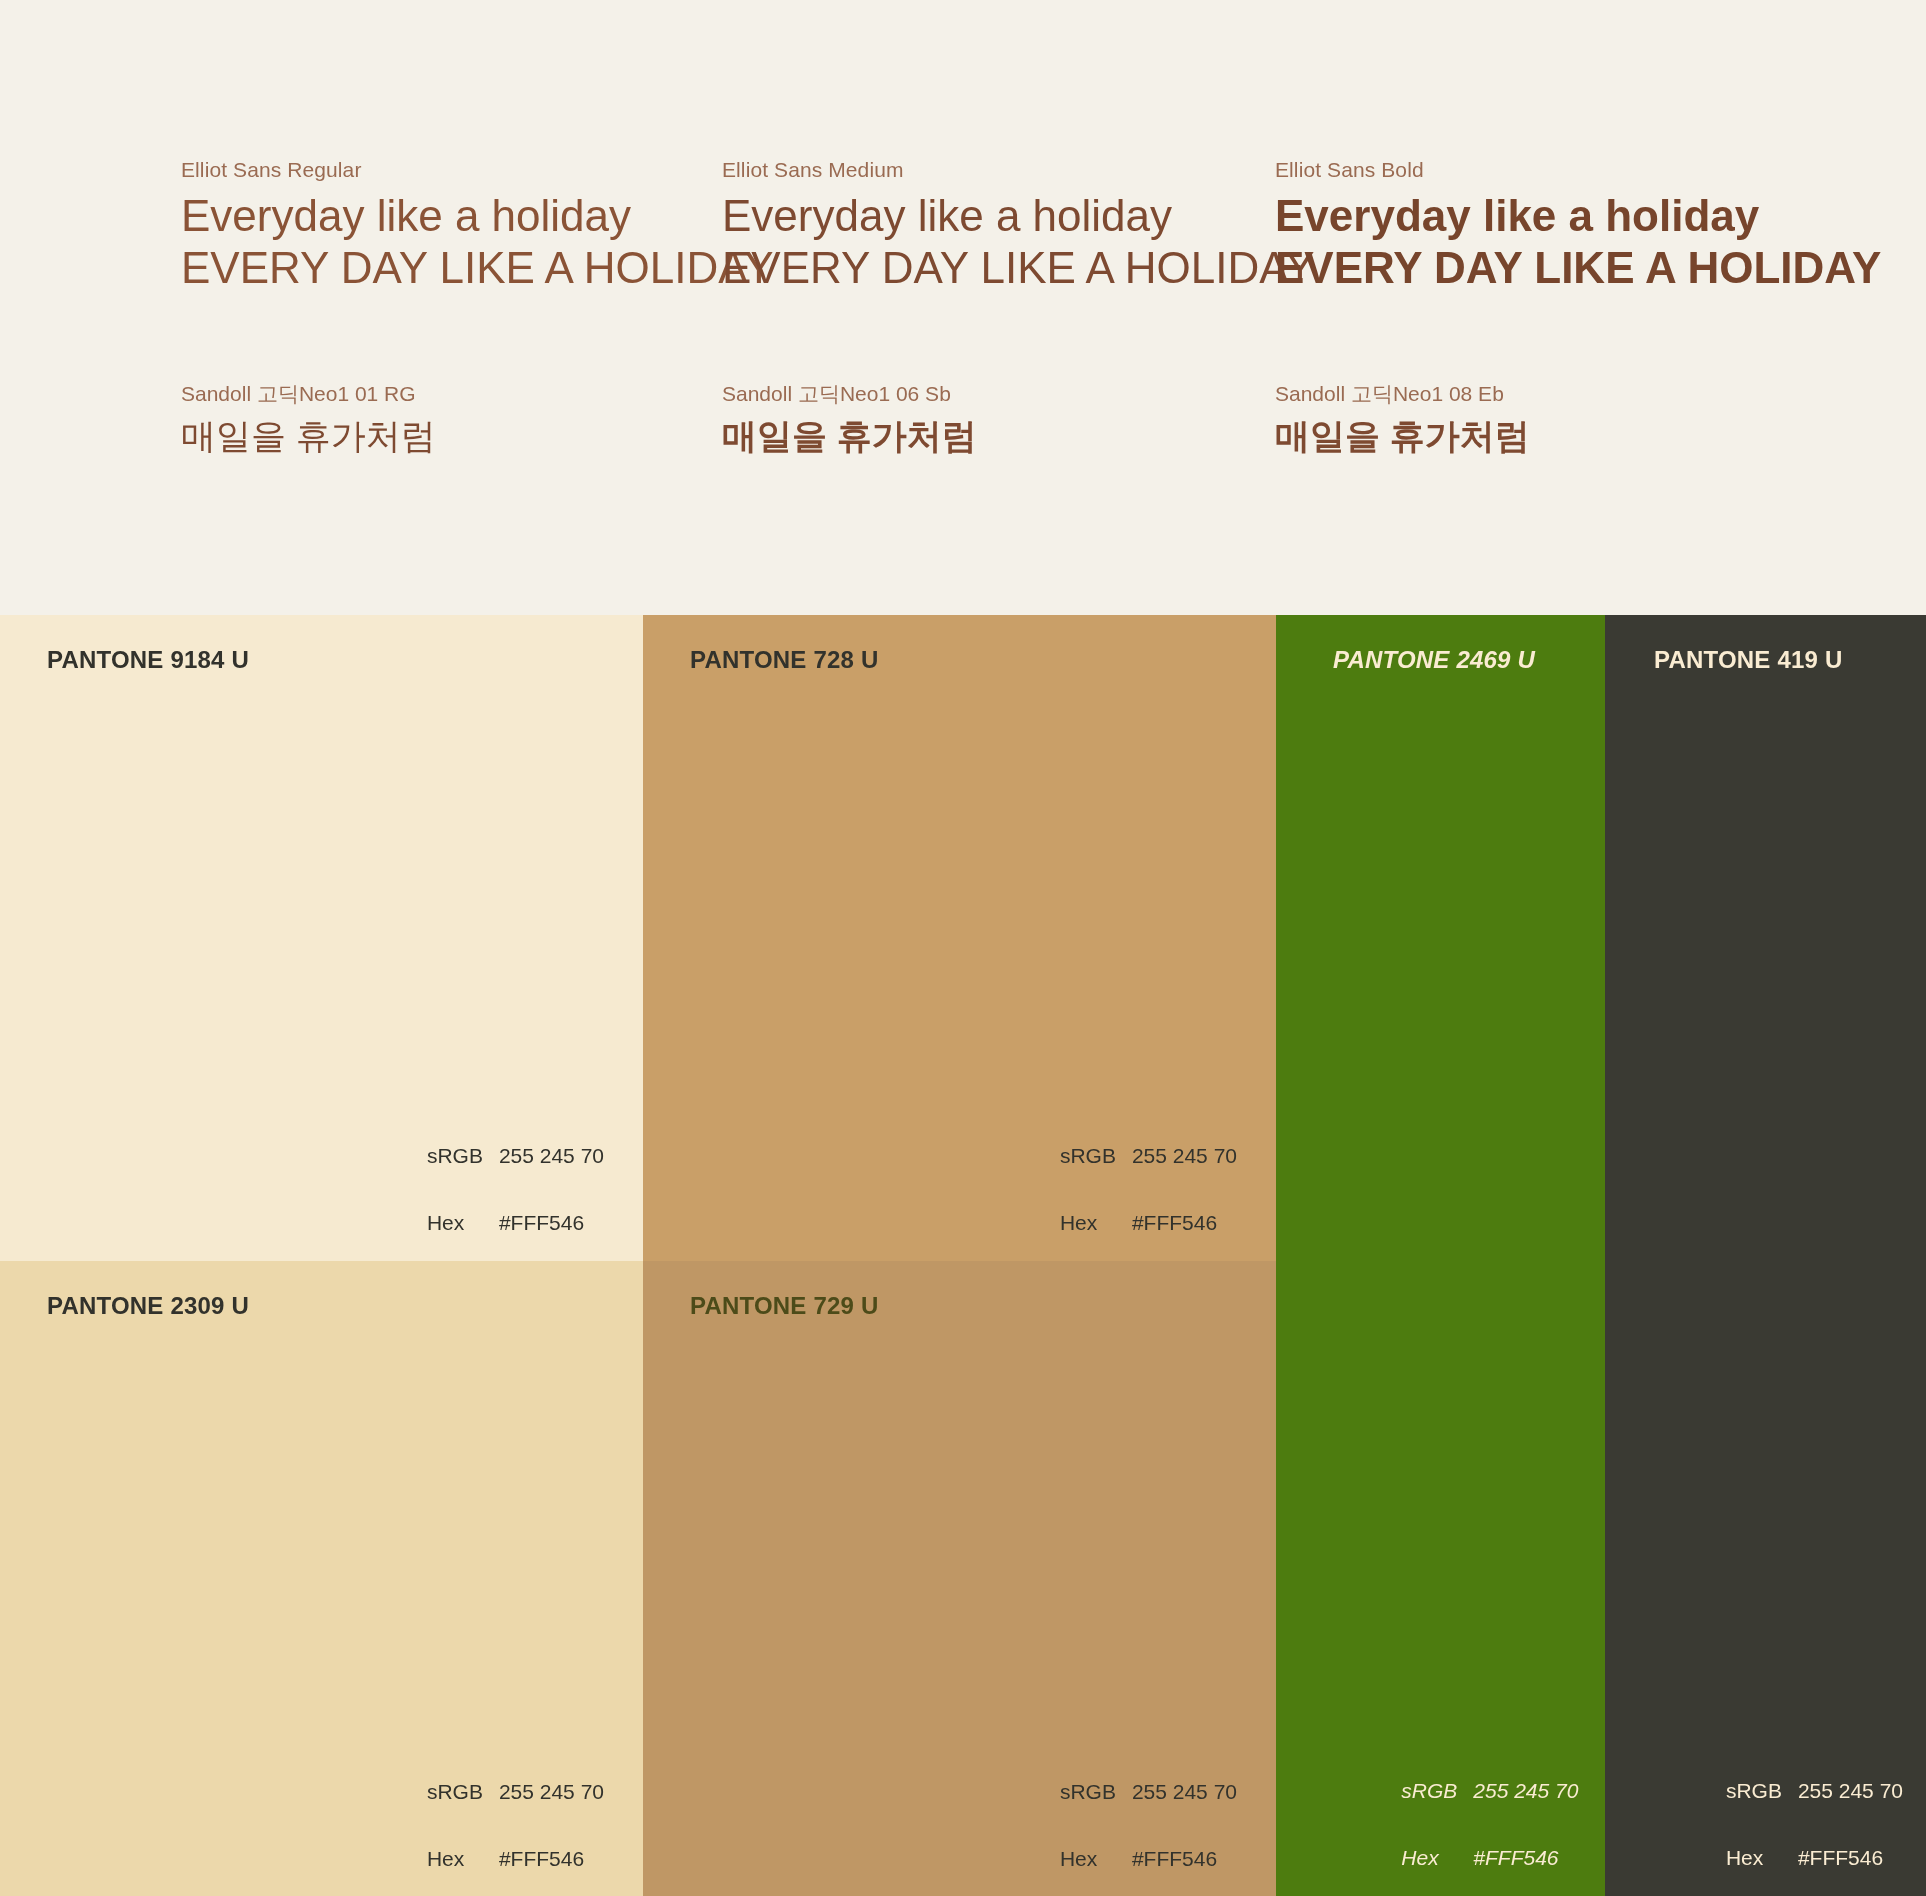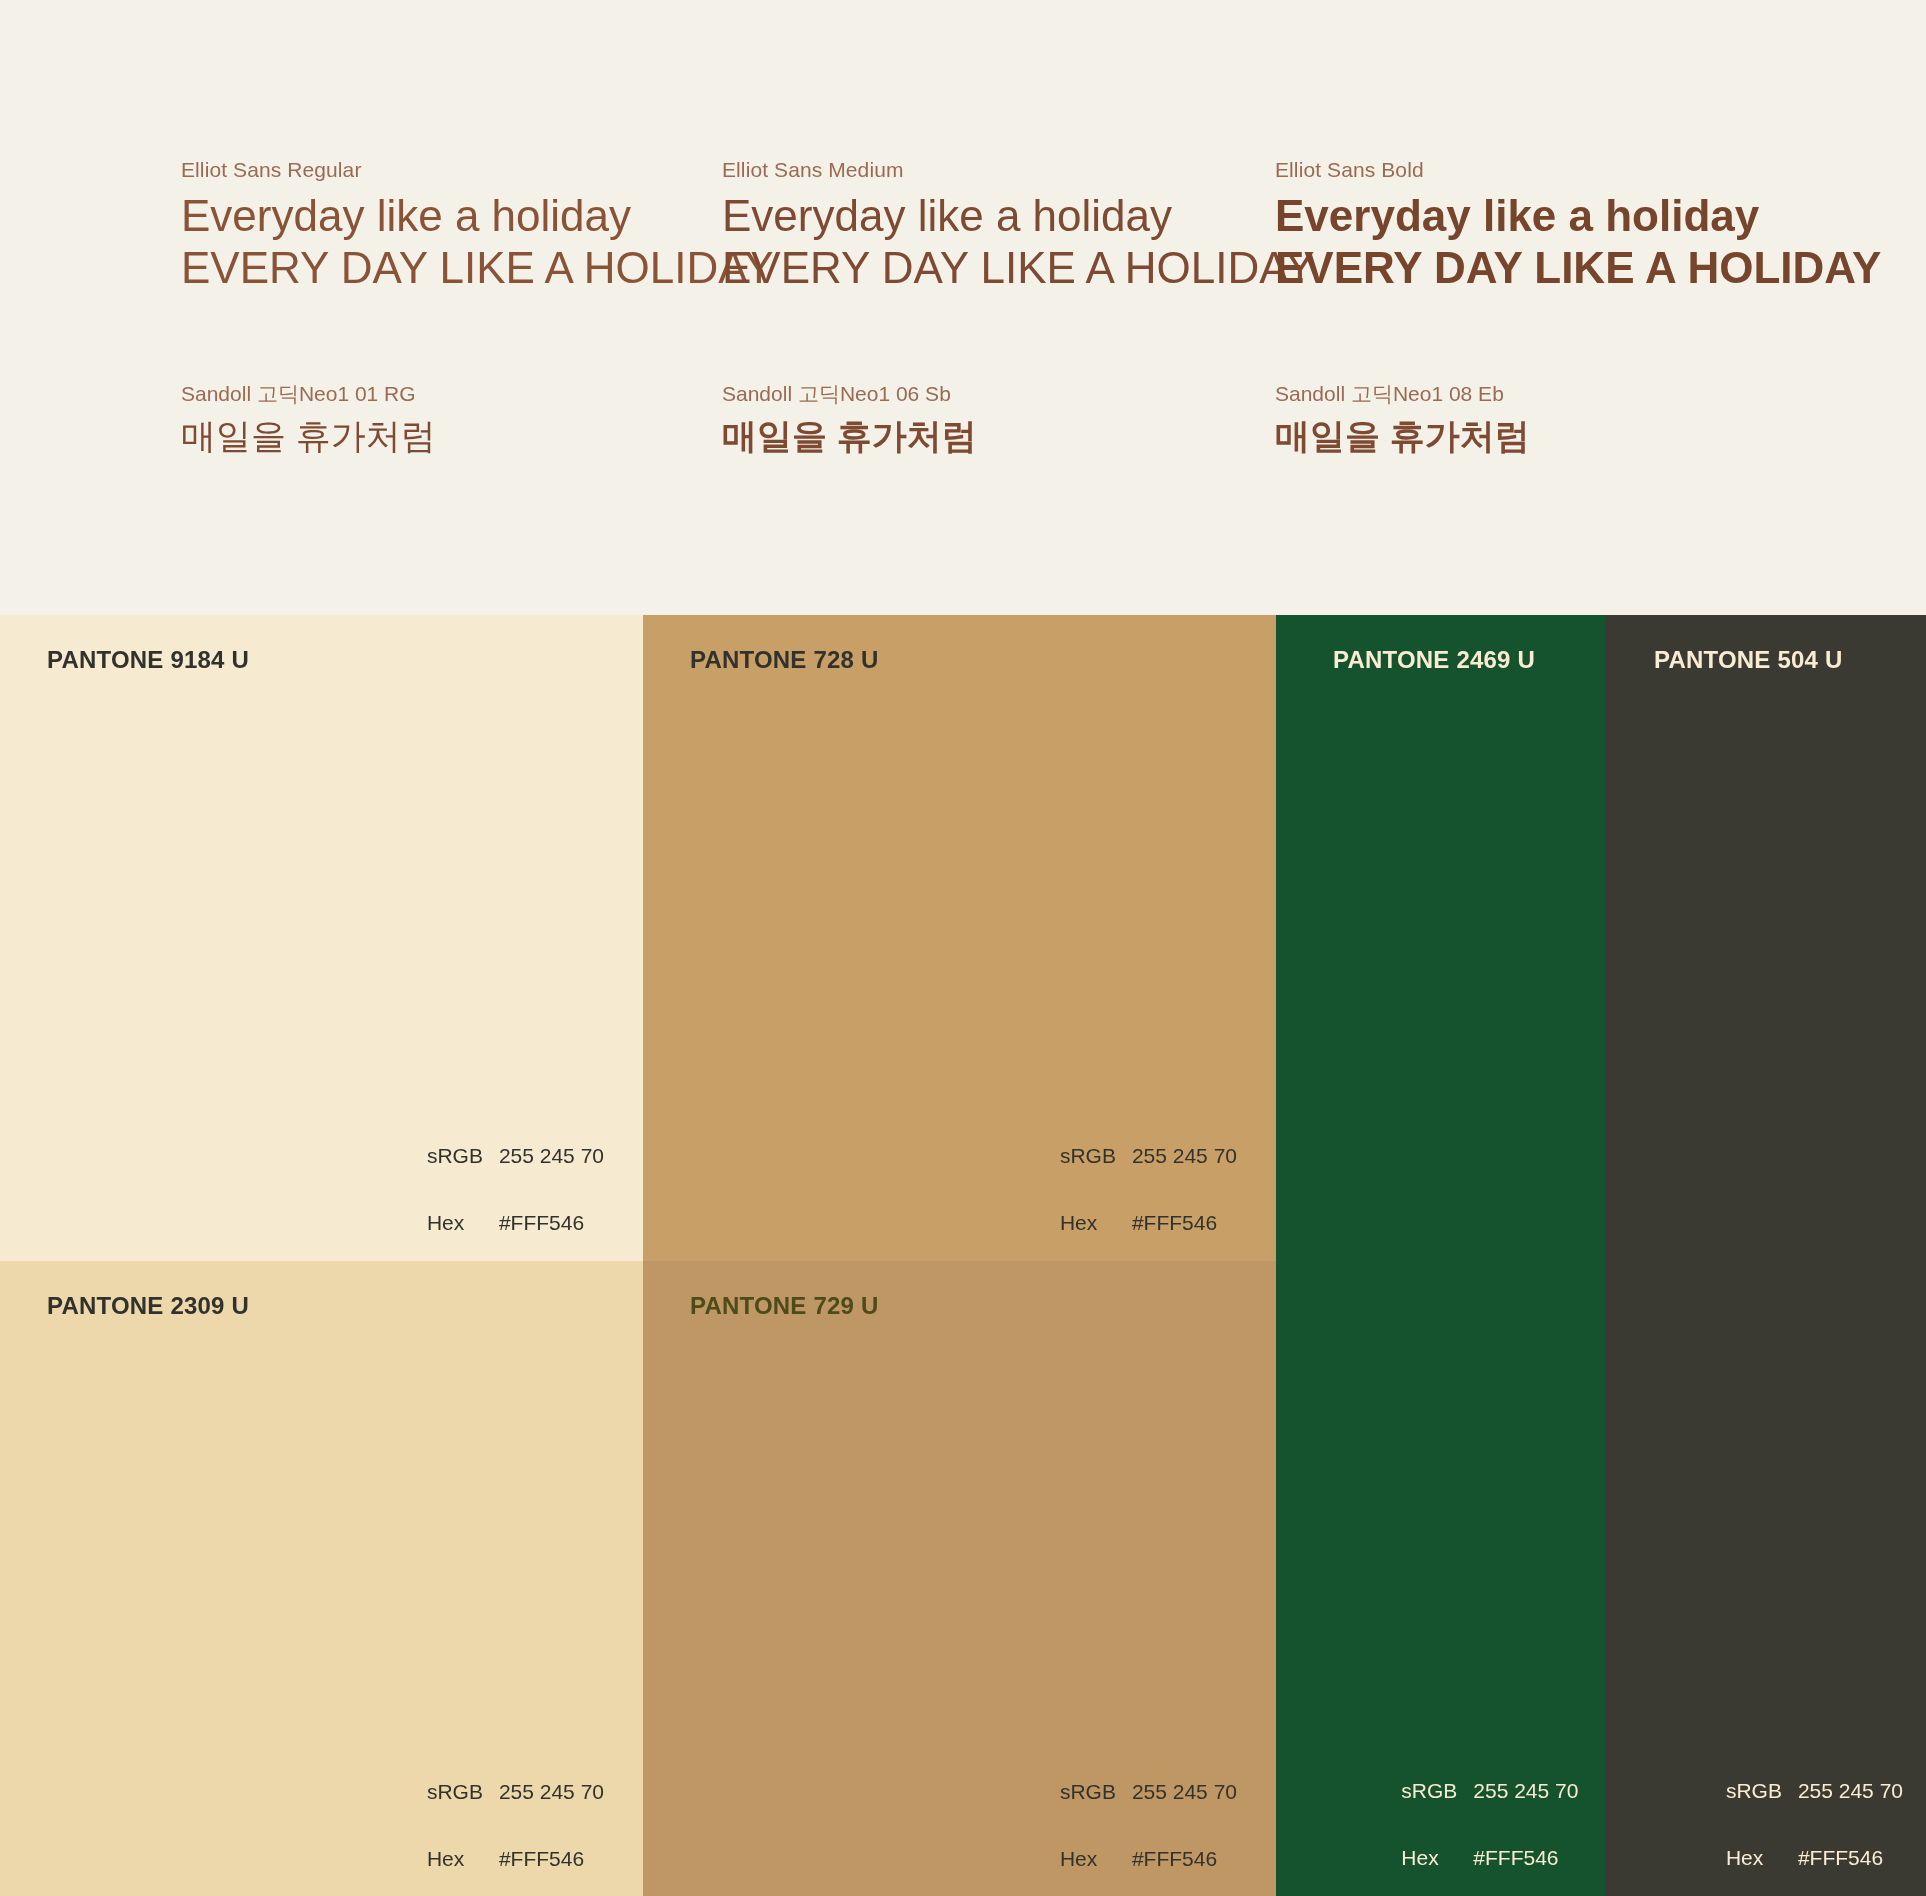--- a/index.html
+++ b/index.html
@@ -75,21 +75,21 @@
   }
   .values .row{ display:flex;margin-top:36px; }
   .values .lbl{ display:inline-block; width:72px; }
   .values .val{ display:inline-block; }
 
   
   .sw-9184{ left:0;     top:0;    width:643px; height:646px; background:#f6ead0; }
   .sw-2309{ left:0;     top:646px; width:643px; height:636px; background:#ecd8ab; }
   .sw-728 { left:643px; top:0;    width:633px; height:646px; background:#c99f68; }
   .sw-729 { left:643px; top:646px; width:633px; height:636px; background:#bf9765; }
-  .sw-2469{ left:1276px; top:0;    width:329px;  height:1281px; background:#14532d; }
+  .sw-2469{ left:1276px; top:0;    width:329px;  height:1281px; background:#4d7c0f;font-style:italic; }
   .sw-419 { left:1605px; top:0;    width:321px;  height:1281px; background:#3a3a33; }
 
   .dark-text{ color:#32322c; }
   .olive-text{ color:#4c4b19; }
   .light-text{ color:#faecd2; }
 </style>
 </head>
 <body>
 
 <div class="page">
@@ -206,21 +206,21 @@
           <span class="val">255 245 70</span>
         </div>
         <div class="row">
           <span class="lbl">Hex</span>
           <span class="val">#FFF546</span>
         </div>
       </div>
     </div>
 
     <div class="swatch sw-419">
-      <div class="p-name light-text" style="left:49px; top:31px;">PANTONE 504 U</div>
+      <div class="p-name light-text" style="left:49px; top:31px;">PANTONE 419 U</div>
       <div class="values light-text" style="right:23px;">
         <div class="row">
           <span class="lbl">sRGB</span>
           <span class="val">255 245 70</span>
         </div>
         <div class="row">
           <span class="lbl">Hex</span>
           <span class="val">#FFF546</span>
         </div>
       </div>

